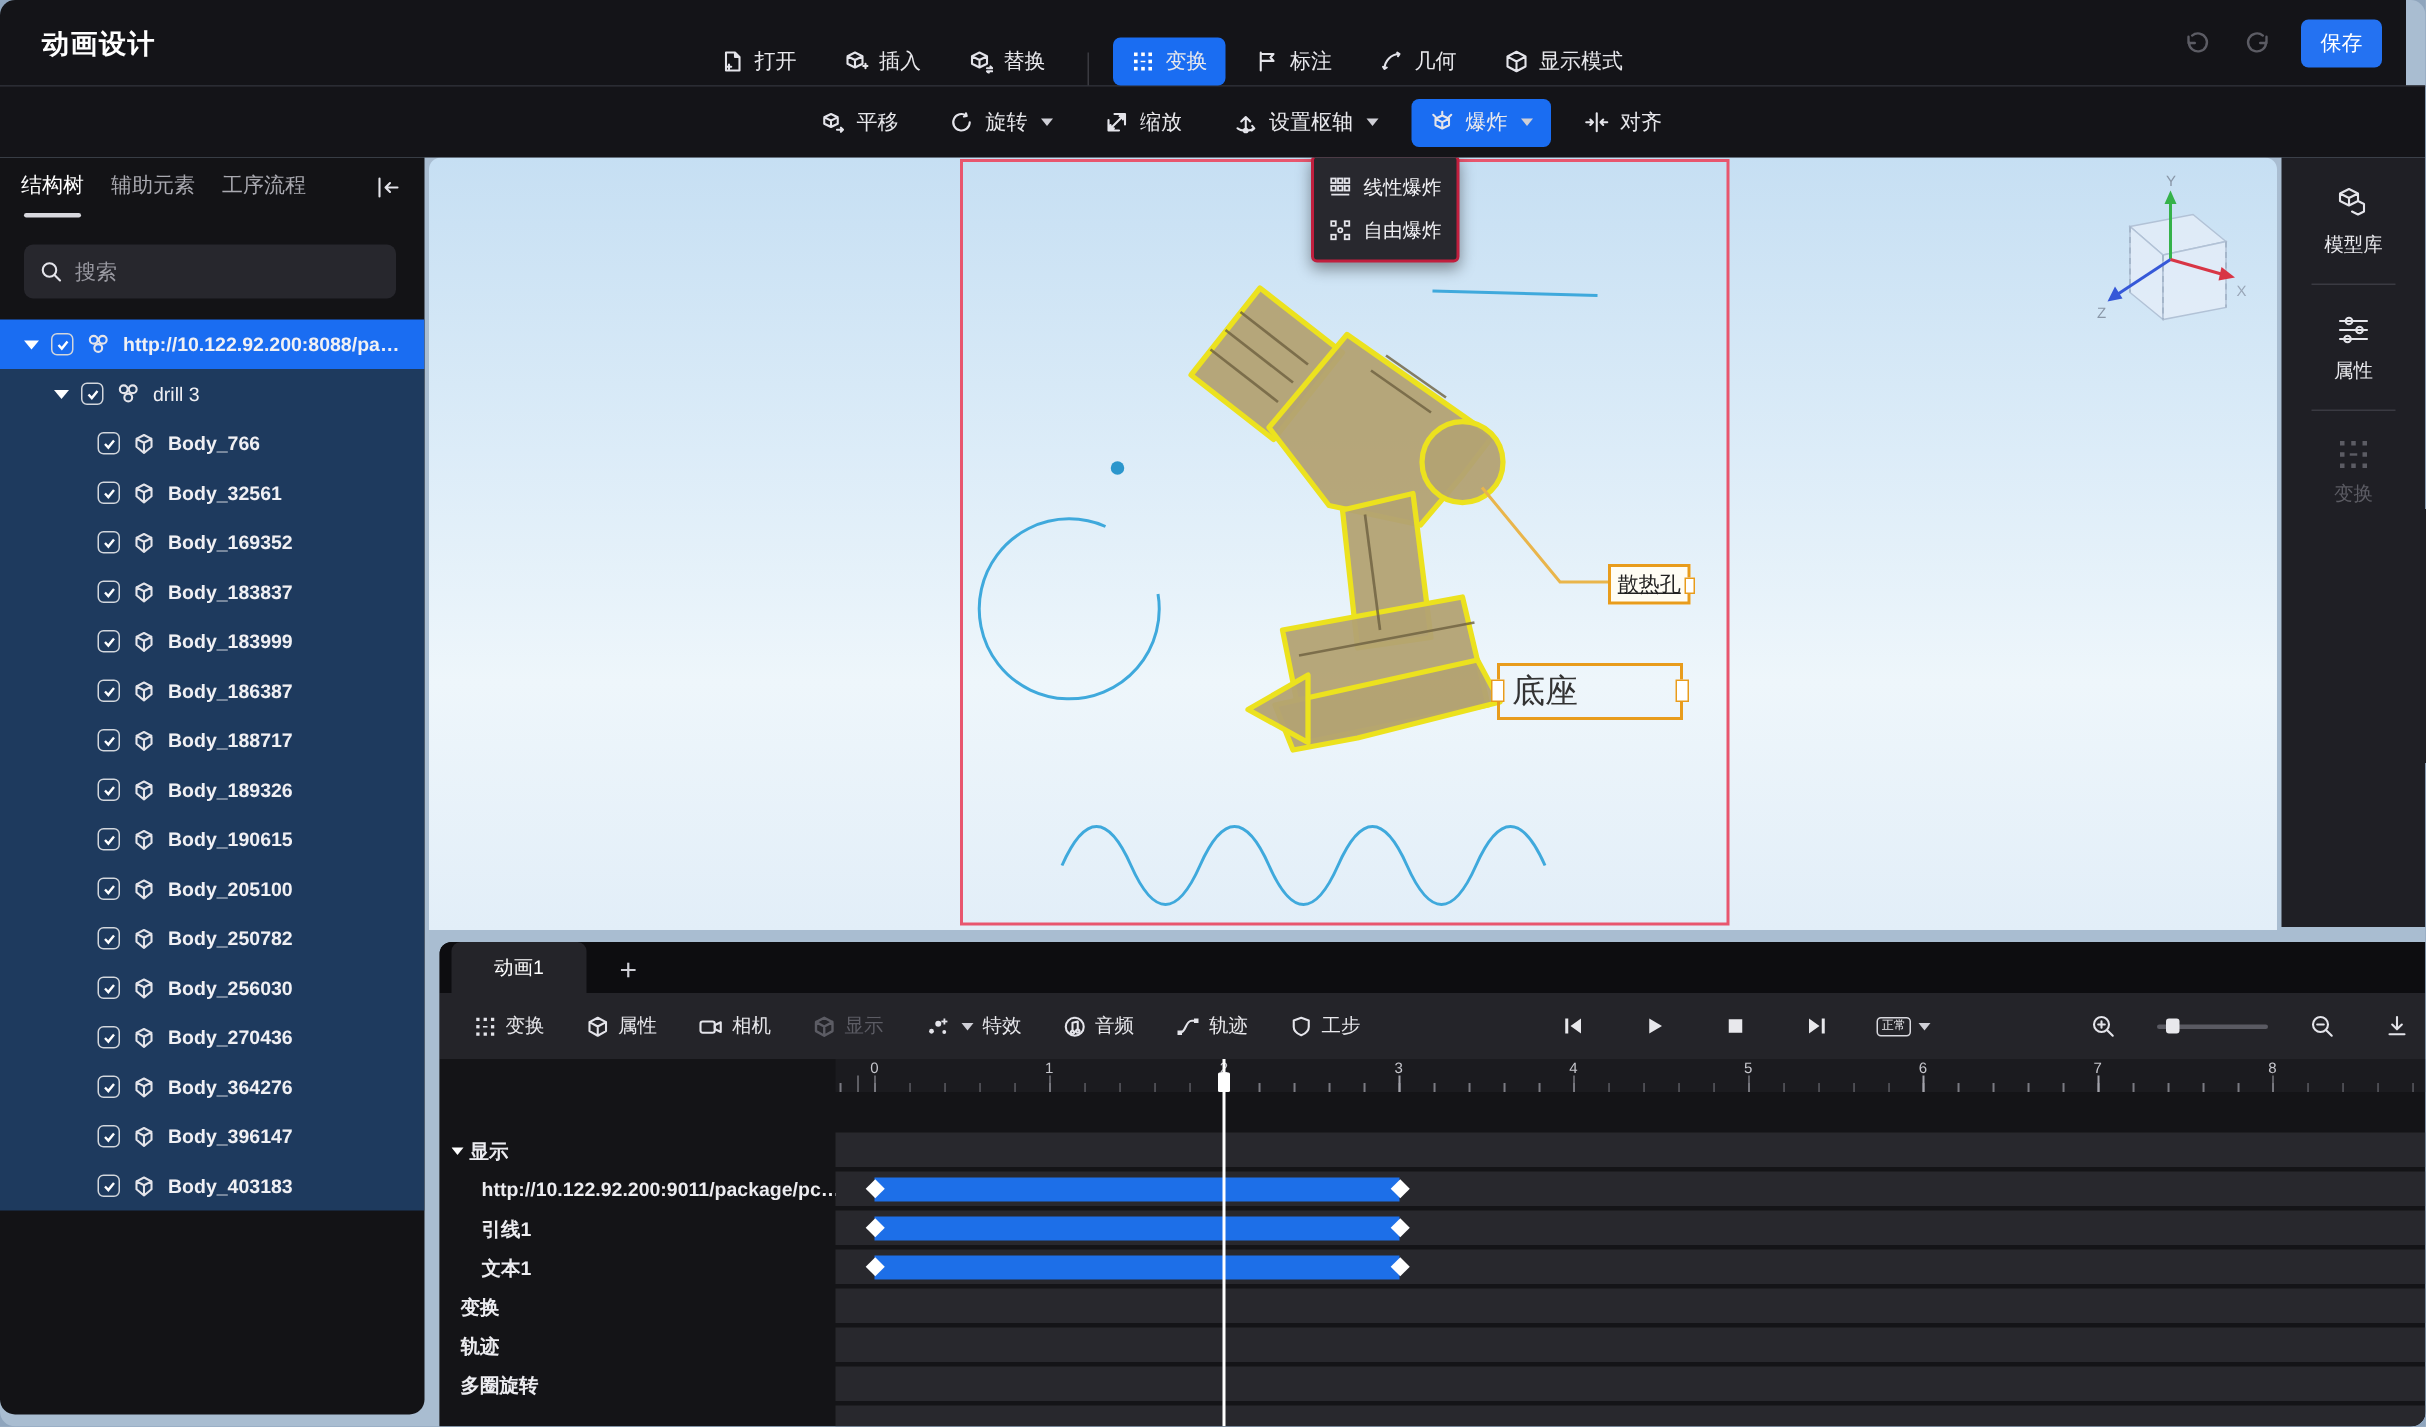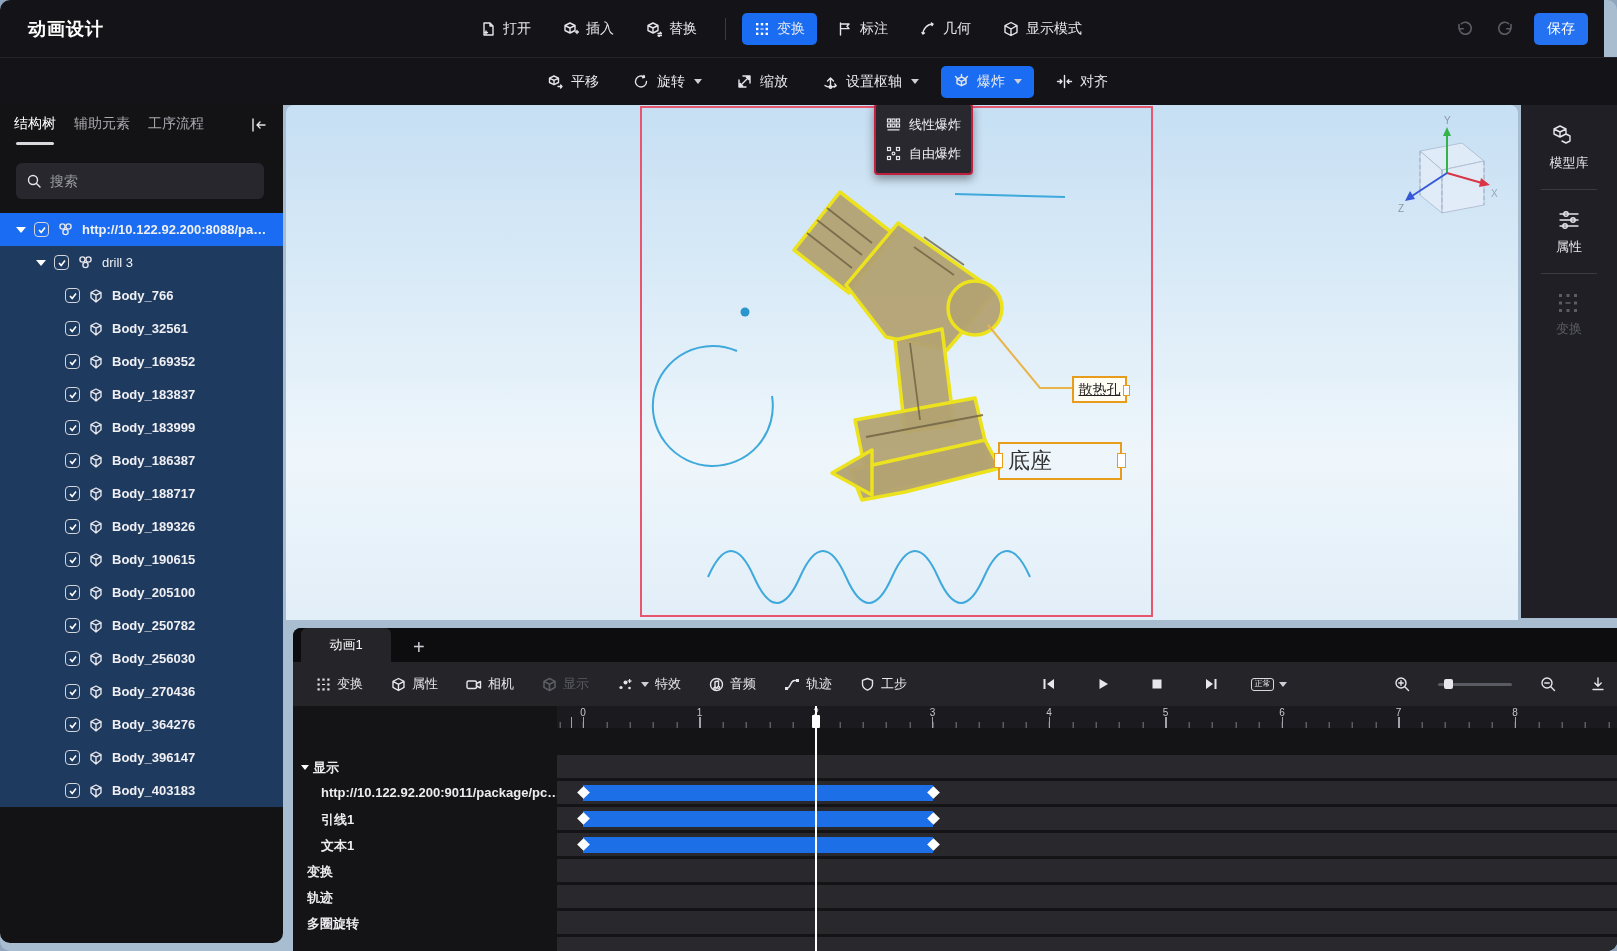--- a/index.html
+++ b/index.html
@@ -3,21 +3,21 @@
 <meta charset="utf-8">
 <style>
   * { margin:0; padding:0; box-sizing:border-box; }
   html,body { background:#8fa5bd; }
   body { font-family:"Liberation Sans","DejaVu Sans",sans-serif; }
   .app { position:relative; width:1617px; height:951px; background:#a9bdd1; border-radius:10px; overflow:hidden; }
 
   
   .topbar { position:absolute; left:0; top:0; width:1604px; height:57px; background:#141418; display:flex; align-items:center; z-index:30; }
   .app-title { position:absolute; left:28px; top:17px; color:#fff; font-size:18px; font-weight:bold; letter-spacing:1px; }
-  .tb-center { position:absolute; left:468px; top:0; height:57px; display:flex; align-items:center; gap:8px; }
+  .tb-center { position:absolute; left:468px; top:0; height:57px; display:flex; align-items:flex-end; gap:8px; }
   .tb-btn { display:flex; align-items:center; gap:7px; color:#e8e8ec; font-size:14px; padding:7px 12px; border-radius:5px; cursor:pointer; white-space:nowrap; }
   .tb-btn.active { background:#1a6df2; }
   .tb-divider { width:1px; height:22px; background:#3a3a40; margin:0 8px; }
   .tb-right { position:absolute; right:16px; top:0; height:57px; display:flex; align-items:center; gap:14px; }
   .icon-btn { display:flex; align-items:center; justify-content:center; width:28px; height:28px; }
   .save-btn { background:#2472f2; color:#fff; font-size:14px; padding:7px 13px; border-radius:5px; cursor:pointer; }
 
   
   .toolbar2 { position:absolute; left:0; top:57px; width:1617px; height:48px; background:#141418; border-top:1px solid #232329; display:flex; align-items:center; z-index:29; }
   .t2-group { position:absolute; left:535px; display:flex; align-items:center; gap:10px; }
@@ -58,21 +58,21 @@
   .base-handle { position:absolute; width:9px; height:15px; background:#fff; border:1.5px solid #e89c1c; top:9px; }
   .bh-left { left:-6px; } .bh-right { right:-6px; }
   .viewcube { position:absolute; right:18px; top:8px; }
 
   
   .explode-menu { position:absolute; left:588px; top:-2px; width:99px; background:#28282e; border:2px solid #c11f3e; border-radius:4px; padding:5px 0; box-shadow:0 4px 10px rgba(0,0,0,.4); z-index:15; }
   .menu-item { height:29px; display:flex; align-items:center; gap:8px; padding:0 10px; color:#f0f0f4; font-size:13px; cursor:pointer; white-space:nowrap; }
 
   
   .rightbar { position:absolute; left:1521px; top:105px; width:96px; height:513px; background:#1f1f25; z-index:20; display:flex; flex-direction:column; align-items:center; padding-top:18px; }
-  .rb-item { display:flex; flex-direction:column; gap:5px; cursor:pointer; color:#e8e8ec; font-size:13px; }
+  .rb-item { display:flex; flex-direction:column; align-items:center; gap:5px; cursor:pointer; color:#e8e8ec; font-size:13px; }
   .rb-div { width:56px; height:1px; background:#3a3a42; margin:17px 0; }
   .rb-item.disabled { color:#5c5c64; }
 
   
   .timeline { position:absolute; left:293px; top:628px; width:1324px; height:323px; background:#18181c; border-radius:8px 0 0 0; overflow:hidden; z-index:20; }
   .tl-tabbar { position:absolute; left:0; top:0; width:100%; height:34px; background:#0d0d10; display:flex; align-items:flex-end; }
   .tl-tab { width:90px; height:34px; background:#242429; color:#fff; font-size:13px; display:flex; align-items:center; justify-content:center; border-radius:6px 6px 0 0; margin-left:8px; cursor:pointer; }
   .tl-addtab { color:#cfcfd6; font-size:20px; margin-left:22px; cursor:pointer; line-height:30px; }
   .tl-toolbar { position:absolute; left:0; top:34px; width:100%; height:44px; background:#242429; display:flex; align-items:center; }
   .tlt-left { position:absolute; left:17px; display:flex; align-items:center; gap:16px; }

